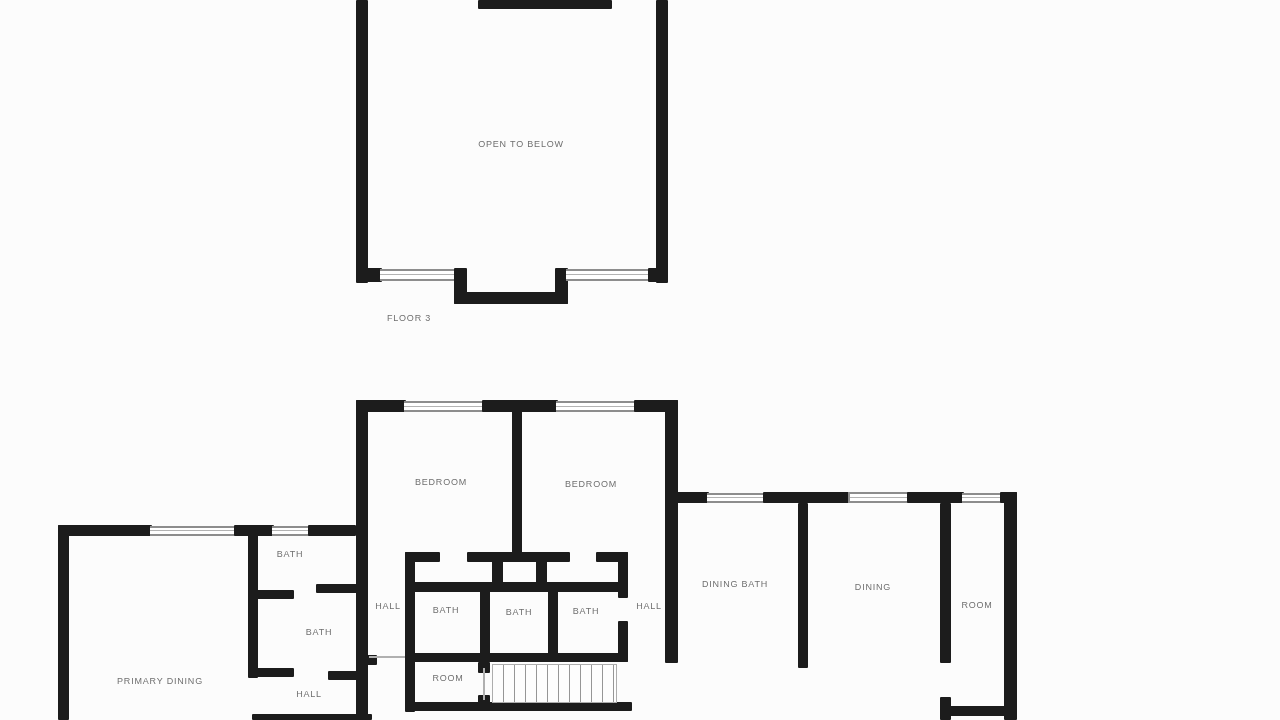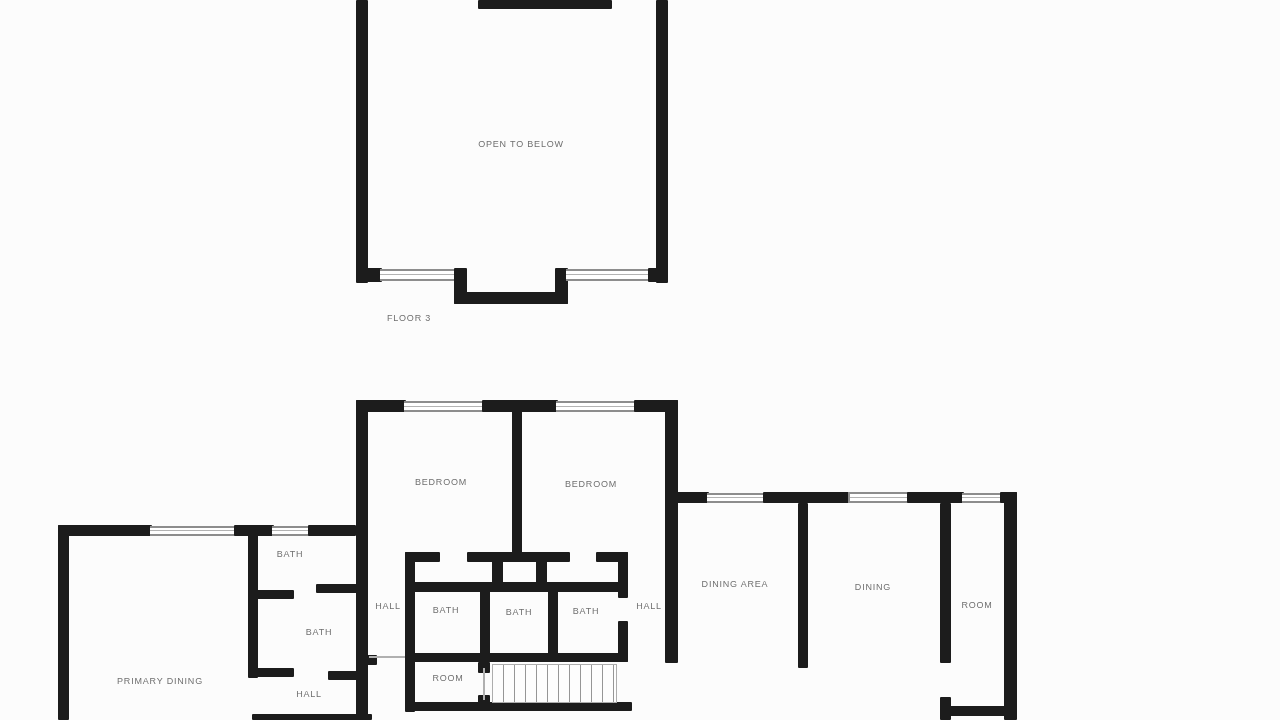--- a/index.html
+++ b/index.html
@@ -109,21 +109,21 @@
 
       <div class="lbl" style="left:441px;top:482px;">BEDROOM</div>
       <div class="lbl" style="left:591px;top:484px;">BEDROOM</div>
       <div class="lbl" style="left:290px;top:554px;">BATH</div>
       <div class="lbl" style="left:319px;top:632px;">BATH</div>
       <div class="lbl" style="left:388px;top:606px;">HALL</div>
       <div class="lbl" style="left:446px;top:610px;">BATH</div>
       <div class="lbl" style="left:519px;top:612px;">BATH</div>
       <div class="lbl" style="left:586px;top:611px;">BATH</div>
       <div class="lbl" style="left:649px;top:606px;">HALL</div>
-      <div class="lbl" style="left:735px;top:584px;">DINING AREA</div>
+      <div class="lbl" style="left:735px;top:584px;">DINING BATH</div>
       <div class="lbl" style="left:873px;top:587px;">DINING</div>
       <div class="lbl" style="left:977px;top:605px;">ROOM</div>
       <div class="lbl" style="left:160px;top:681px;">PRIMARY DINING</div>
       <div class="lbl" style="left:309px;top:694px;">HALL</div>
       <div class="lbl" style="left:448px;top:678px;">ROOM</div>
     </div>
   </div>
 </div>
 
 </body></html>

